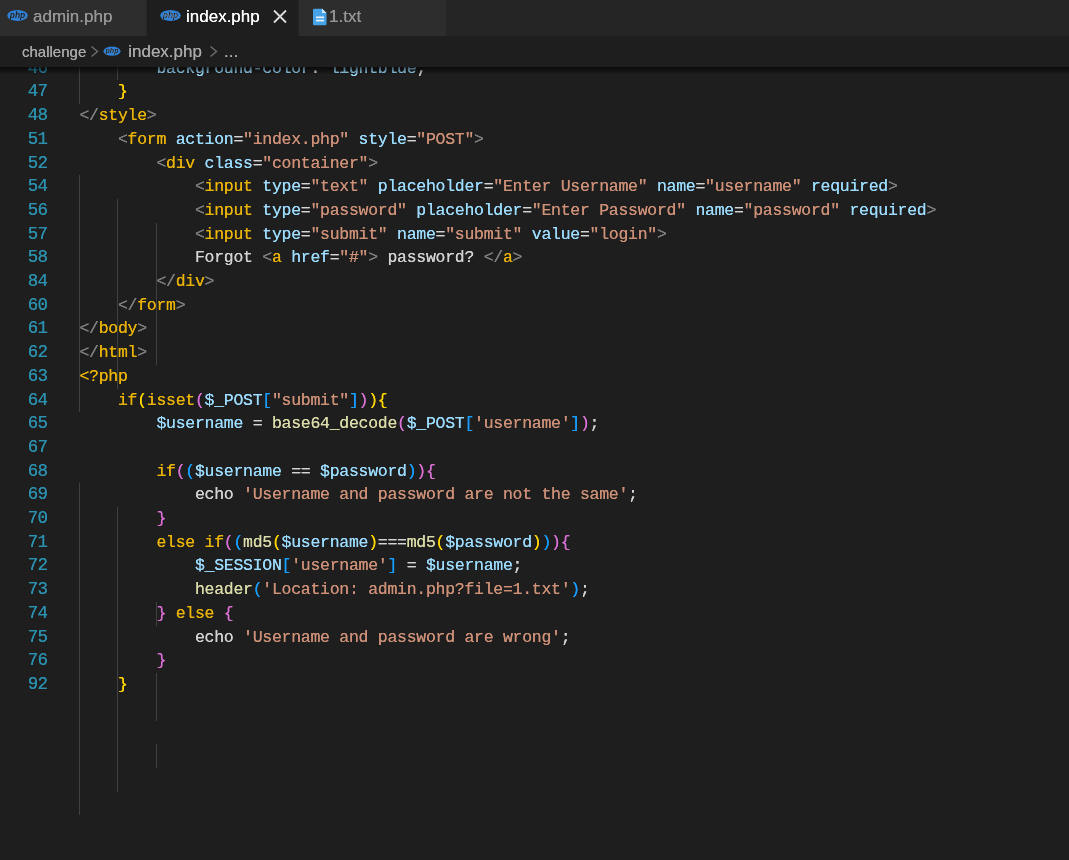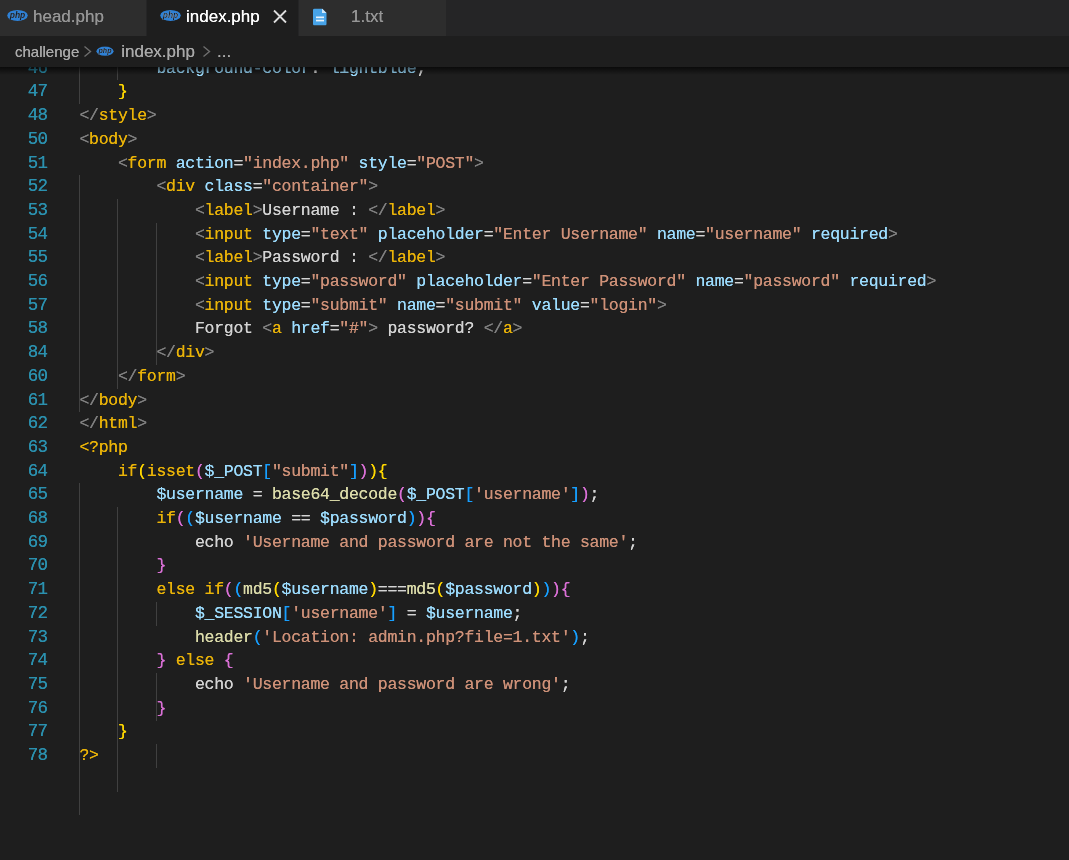--- a/index.html
+++ b/index.html
@@ -28,62 +28,59 @@
 .closex { transform:translateY(-1.5px); }
 .crumbs svg { flex:none; }
 </style></head>
 <body>
 <div id="root">
 <div class="editor">
       <div class="code">
 <div class="row"><span class="g">46</span><span class="c"><i class="a">        background-color</i><i class="w">:</i> <i class="a">lightblue</i><i class="w">;</i></span></div>
 <div class="row"><span class="g">47</span><span class="c">    <i class="b1">}</i></span></div>
 <div class="row"><span class="g">48</span><span class="c"><i class="p">&lt;/</i><i class="t">style</i><i class="p">&gt;</i></span></div>
-<div class="row"><span class="g">50</span><span class="c"><i class="p">&lt;</i><i class="t">body</i><i class="p">&gt;</i></span></div>
 <div class="row"><span class="g">51</span><span class="c">    <i class="p">&lt;</i><i class="t">form</i> <i class="a">action</i><i class="w">=</i><i class="s">"index.php"</i> <i class="a">style</i><i class="w">=</i><i class="s">"POST"</i><i class="p">&gt;</i></span></div>
 <div class="row"><span class="g">52</span><span class="c">        <i class="p">&lt;</i><i class="t">div</i> <i class="a">class</i><i class="w">=</i><i class="s">"container"</i><i class="p">&gt;</i></span></div>
-<div class="row"><span class="g">53</span><span class="c">            <i class="p">&lt;</i><i class="t">label</i><i class="p">&gt;</i><i class="w">Username : </i><i class="p">&lt;/</i><i class="t">label</i><i class="p">&gt;</i></span></div>
 <div class="row"><span class="g">54</span><span class="c">            <i class="p">&lt;</i><i class="t">input</i> <i class="a">type</i><i class="w">=</i><i class="s">"text"</i> <i class="a">placeholder</i><i class="w">=</i><i class="s">"Enter Username"</i> <i class="a">name</i><i class="w">=</i><i class="s">"username"</i> <i class="a">required</i><i class="p">&gt;</i></span></div>
-<div class="row"><span class="g">55</span><span class="c">            <i class="p">&lt;</i><i class="t">label</i><i class="p">&gt;</i><i class="w">Password : </i><i class="p">&lt;/</i><i class="t">label</i><i class="p">&gt;</i></span></div>
 <div class="row"><span class="g">56</span><span class="c">            <i class="p">&lt;</i><i class="t">input</i> <i class="a">type</i><i class="w">=</i><i class="s">"password"</i> <i class="a">placeholder</i><i class="w">=</i><i class="s">"Enter Password"</i> <i class="a">name</i><i class="w">=</i><i class="s">"password"</i> <i class="a">required</i><i class="p">&gt;</i></span></div>
 <div class="row"><span class="g">57</span><span class="c">            <i class="p">&lt;</i><i class="t">input</i> <i class="a">type</i><i class="w">=</i><i class="s">"submit"</i> <i class="a">name</i><i class="w">=</i><i class="s">"submit"</i> <i class="a">value</i><i class="w">=</i><i class="s">"login"</i><i class="p">&gt;</i></span></div>
 <div class="row"><span class="g">58</span><span class="c">            <i class="w">Forgot </i><i class="p">&lt;</i><i class="t">a</i> <i class="a">href</i><i class="w">=</i><i class="s">"#"</i><i class="p">&gt;</i><i class="w"> password? </i><i class="p">&lt;/</i><i class="t">a</i><i class="p">&gt;</i></span></div>
 <div class="row"><span class="g">84</span><span class="c">        <i class="p">&lt;/</i><i class="t">div</i><i class="p">&gt;</i></span></div>
 <div class="row"><span class="g">60</span><span class="c">    <i class="p">&lt;/</i><i class="t">form</i><i class="p">&gt;</i></span></div>
 <div class="row"><span class="g">61</span><span class="c"><i class="p">&lt;/</i><i class="t">body</i><i class="p">&gt;</i></span></div>
 <div class="row"><span class="g">62</span><span class="c"><i class="p">&lt;/</i><i class="t">html</i><i class="p">&gt;</i></span></div>
 <div class="row"><span class="g">63</span><span class="c"><i class="t">&lt;?php</i></span></div>
 <div class="row"><span class="g">64</span><span class="c">    <i class="t">if</i><i class="b1">(</i><i class="t">isset</i><i class="b2">(</i><i class="a">$_POST</i><i class="b3">[</i><i class="s">"submit"</i><i class="b3">]</i><i class="b2">)</i><i class="b1">)</i><i class="b1">{</i></span></div>
 <div class="row"><span class="g">65</span><span class="c">        <i class="a">$username</i> <i class="w">=</i> <i class="f">base64_decode</i><i class="b2">(</i><i class="a">$_POST</i><i class="b3">[</i><i class="s">'username'</i><i class="b3">]</i><i class="b2">)</i><i class="w">;</i></span></div>
+<div class="row"><span class="g">67</span><span class="c"></span></div>
 <div class="row"><span class="g">68</span><span class="c">        <i class="t">if</i><i class="b2">(</i><i class="b3">(</i><i class="a">$username</i> <i class="w">==</i> <i class="a">$password</i><i class="b3">)</i><i class="b2">)</i><i class="b2">{</i></span></div>
 <div class="row"><span class="g">69</span><span class="c">            <i class="w">echo</i> <i class="s">'Username and password are not the same'</i><i class="w">;</i></span></div>
 <div class="row"><span class="g">70</span><span class="c">        <i class="b2">}</i></span></div>
 <div class="row"><span class="g">71</span><span class="c">        <i class="t">else</i> <i class="t">if</i><i class="b2">(</i><i class="b3">(</i><i class="f">md5</i><i class="b1">(</i><i class="a">$username</i><i class="b1">)</i><i class="w">===</i><i class="f">md5</i><i class="b1">(</i><i class="a">$password</i><i class="b1">)</i><i class="b3">)</i><i class="b2">)</i><i class="b2">{</i></span></div>
 <div class="row"><span class="g">72</span><span class="c">            <i class="a">$_SESSION</i><i class="b3">[</i><i class="s">'username'</i><i class="b3">]</i> <i class="w">=</i> <i class="a">$username</i><i class="w">;</i></span></div>
 <div class="row"><span class="g">73</span><span class="c">            <i class="f">header</i><i class="b3">(</i><i class="s">'Location: admin.php?file=1.txt'</i><i class="b3">)</i><i class="w">;</i></span></div>
 <div class="row"><span class="g">74</span><span class="c">        <i class="b2">}</i> <i class="t">else</i> <i class="b2">{</i></span></div>
 <div class="row"><span class="g">75</span><span class="c">            <i class="w">echo</i> <i class="s">'Username and password are wrong'</i><i class="w">;</i></span></div>
 <div class="row"><span class="g">76</span><span class="c">        <i class="b2">}</i></span></div>
-<div class="row"><span class="g">77</span><span class="c">    <i class="b1">}</i></span></div>
-<div class="row"><span class="g">78</span><span class="c"><i class="t">?&gt;</i></span></div>
+<div class="row"><span class="g">92</span><span class="c">    <i class="b1">}</i></span></div>
 <div class="ig" style="left:78.80px;top:0.00px;height:47.42px"></div>
 <div class="ig" style="left:78.80px;top:118.55px;height:237.10px"></div>
 <div class="ig" style="left:78.80px;top:426.78px;height:331.94px"></div>
 <div class="ig" style="left:117.30px;top:0.00px;height:23.71px"></div>
 <div class="ig" style="left:117.30px;top:142.26px;height:189.68px"></div>
 <div class="ig" style="left:117.30px;top:450.49px;height:284.52px"></div>
 <div class="ig" style="left:155.80px;top:165.97px;height:142.26px"></div>
 <div class="ig" style="left:155.80px;top:545.33px;height:23.71px"></div>
 <div class="ig" style="left:155.80px;top:616.46px;height:47.42px"></div>
 <div class="ig" style="left:155.80px;top:687.59px;height:23.71px"></div>
 </div>
     </div>
 <div class="shadow"></div>
 <div class="crumbs">
-  <span style="margin-left:15px;font-size:15px">challenge</span>
+  <span style="margin-left:22px;font-size:15px">challenge</span>
   <span style="margin-left:3px;display:flex">
         <svg width="11" height="13" viewBox="0 0 11 13">
           <path d="M2.5 1.5 L8.5 6.5 L2.5 11.5" stroke="#6e6e6e" stroke-width="1.4" fill="none"></path>
         </svg>
       </span>
   <span style="margin-left:3px;display:flex;transform:translateY(-0.8px)">
         <svg class="phpi" width="18" height="10" viewBox="0 0 42 24">
           <ellipse cx="21" cy="12" rx="20.5" ry="11" fill="#2e81d6"></ellipse>
           <text x="21" y="17.5" text-anchor="middle" font-family="Liberation Sans, sans-serif" font-size="17" font-weight="bold" font-style="italic" fill="#0e1f33">php</text>
         </svg>
@@ -97,21 +94,21 @@
   <span style="margin-left:5px;font-size:17px">...</span>
 </div>
 <div class="tabs">
   <div class="tab inactive" style="width:146px">
         <span style="margin-left:7px;display:flex">
           <svg class="phpi" width="21" height="12" viewBox="0 0 42 24">
             <ellipse cx="21" cy="12" rx="20.5" ry="11" fill="#2e81d6"></ellipse>
             <text x="21" y="17.5" text-anchor="middle" font-family="Liberation Sans, sans-serif" font-size="17" font-weight="bold" font-style="italic" fill="#0e1f33">php</text>
           </svg>
         </span>
-        <span class="tl" style="margin-left:5px">head.php</span>
+        <span class="tl" style="margin-left:5px">admin.php</span>
       </div>
   <div class="sep"></div>
   <div class="tab active" style="width:151px">
         <span style="margin-left:13px;display:flex">
           <svg class="phpi" width="21" height="12" viewBox="0 0 42 24">
             <ellipse cx="21" cy="12" rx="20.5" ry="11" fill="#2e81d6"></ellipse>
             <text x="21" y="17.5" text-anchor="middle" font-family="Liberation Sans, sans-serif" font-size="17" font-weight="bold" font-style="italic" fill="#0e1f33">php</text>
           </svg>
         </span>
         <span class="tl" style="margin-left:5px">index.php</span>
@@ -124,15 +121,15 @@
   <div class="sep"></div>
   <div class="tab inactive" style="width:147px">
         <span class="ticon" style="margin-left:14px;display:flex">
           <svg width="14" height="17" viewBox="0 0 14 17">
             <path d="M1.5 0 H9 L13.5 4.5 V15.5 Q13.5 17 12 17 H1.5 Q0 17 0 15.5 V1.5 Q0 0 1.5 0 Z" fill="#47a3e8"></path>
             <path d="M9 0 L13.5 4.5 H9 Z" fill="#cfe7fa"></path>
             <rect x="3" y="8" width="8" height="1.7" fill="#e8f2fb"></rect>
             <rect x="3" y="11.2" width="8" height="1.7" fill="#e8f2fb"></rect>
           </svg>
         </span>
-        <span class="tl" style="margin-left:24px">1.txt</span>
+        <span class="tl" style="margin-left:2px">1.txt</span>
       </div>
 </div>
 </div>
 </body></html>

